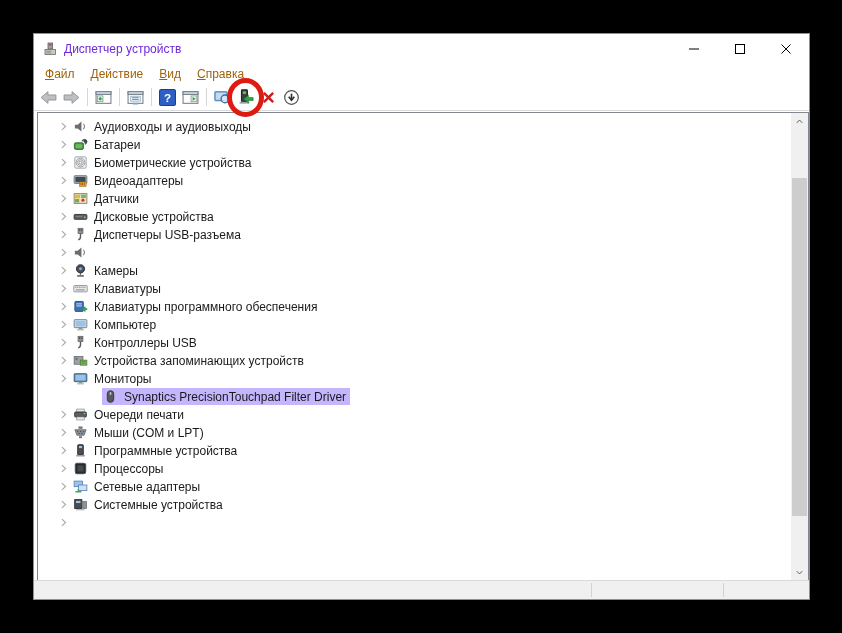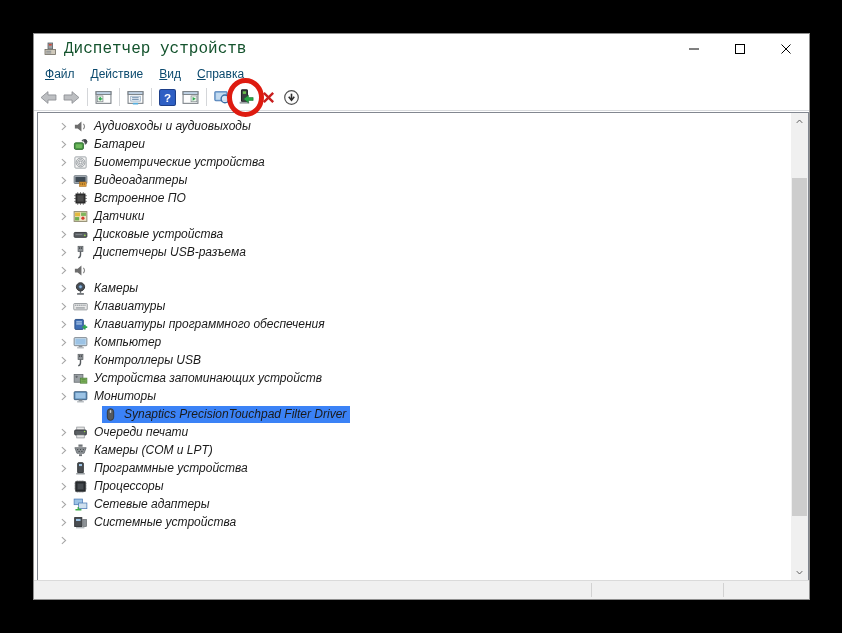--- a/index.html
+++ b/index.html
@@ -8,26 +8,26 @@
     font-family:"Liberation Sans",sans-serif;-webkit-font-smoothing:antialiased;
   }
   #window{
     position:absolute;left:33px;top:33px;width:777px;height:567px;
     background:#fff;border:1px solid #8f8f8f;box-sizing:border-box;
   }
   
   .titlebar{height:29px;display:flex;align-items:center;padding-left:8px;background:#fff;}
   .title-icon{width:16px;height:16px;margin-right:6px;flex:0 0 auto;}
   .title-icon svg{width:16px;height:16px;display:block;}
-  .title-text{font-size:16px;color:#14532d;font-family:Liberation Mono, monospace;}
+  .title-text{font-size:12px;color:#6d28d9;}
   .win-controls{margin-left:auto;display:flex;height:100%;}
   .win-btn{width:46px;height:100%;display:flex;align-items:center;justify-content:center;}
   .win-btn svg{width:10px;height:10px;display:block;}
   
-  .menubar{height:21px;display:flex;align-items:center;padding-left:3px;font-size:12px;color:#0c4a6e;background:#fff;}
+  .menubar{height:21px;display:flex;align-items:center;padding-left:3px;font-size:12px;color:#a16207;background:#fff;}
   .menu-item{padding:2px 8px;cursor:default;}
   
   .toolbar{height:26px;display:flex;align-items:center;padding-left:3px;background:#fff;
     border-bottom:1px solid #d9dbde;position:relative;}
   .tb-btn{width:23px;height:23px;display:flex;align-items:center;justify-content:center;position:relative;}
   .tb-btn svg{width:17px;height:17px;display:block;}
   .tb-sep{width:1px;height:18px;background:#d4d6d9;margin:0 4px;flex:0 0 auto;}
   .annotation-ellipse{
     position:absolute;left:-7px;top:-8px;width:37px;height:39px;
     border:5px solid #de1b10;border-radius:50%;box-sizing:border-box;
@@ -37,22 +37,22 @@
   .tree-panel{
     position:absolute;left:3px;top:78px;width:772px;height:470px;
     border:1px solid #828790;background:#fff;box-sizing:border-box;overflow:hidden;
   }
   .tree-rows{position:absolute;left:0;top:4px;right:17px;overflow:hidden;}
   .tree-row{height:18px;display:flex;align-items:center;font-size:12px;color:#1a1a1a;white-space:nowrap;}
   .tree-row.lvl0{padding-left:16px;}
   .tree-row.lvl1{padding-left:64px;}
   .chev{width:18px;height:16px;display:flex;align-items:center;justify-content:center;flex:0 0 auto;}
   .chev svg{width:13px;height:13px;display:block;}
-  .row-content{display:flex;align-items:flex-start;padding:1px 4px 1px 1px;font-style:italic;}
-  .row-content.selected{background:#3b82f6;}
+  .row-content{display:flex;align-items:flex-end;padding:1px 4px 1px 1px;}
+  .row-content.selected{background:#c4b5fd;}
   .tree-icon{width:15px;height:15px;flex:0 0 auto;}
   .tree-icon svg{width:15px;height:15px;display:block;}
   .tree-label{margin-left:6px;}
   
   .scrollbar{position:absolute;right:0;top:0;width:17px;height:100%;background:#f0f0f0;}
   .sb-btn{position:absolute;left:0;width:17px;height:17px;display:flex;align-items:center;justify-content:center;}
   .sb-btn.up{top:0;}
   .sb-btn.down{bottom:0;}
   .sb-btn svg{width:11px;height:11px;display:block;}
   .sb-thumb{position:absolute;left:1px;width:15px;top:65px;height:338px;background:#cdcdcd;}
@@ -285,39 +285,20 @@
         </div>
         <div class="tree-row lvl0">
           <span class="chev">
             <svg viewBox="0 0 16 16">
               <path d="M6 3.8 L10.6 8 L6 12.2" fill="none" stroke="#a6a6a6" stroke-width="1.3"></path>
             </svg>
           </span>
           <span class="row-content">
             <span class="tree-icon">
               <svg viewBox="0 0 16 16">
-                <g stroke="#777" stroke-width="1">
-                  <path d="M5 1.2 V3 M8 1.2 V3 M11 1.2 V3 M5 13 V14.8 M8 13 V14.8 M11 13 V14.8 M1.2 5 H3 M1.2 8 H3 M1.2 11 H3 M13 5 H14.8 M13 8 H14.8 M13 11 H14.8"></path>
-                </g>
-                <rect x="3.2" y="3.2" width="9.6" height="9.6" fill="#3b3b3b" stroke="#1d1d1d"></rect>
-                <rect x="5" y="5" width="6" height="6" fill="#4d4d4d"></rect>
-              </svg>
-            </span>
-            <span class="tree-label">Встроенное ПО</span>
-          </span>
-        </div>
-        <div class="tree-row lvl0">
-          <span class="chev">
-            <svg viewBox="0 0 16 16">
-              <path d="M6 3.8 L10.6 8 L6 12.2" fill="none" stroke="#a6a6a6" stroke-width="1.3"></path>
-            </svg>
-          </span>
-          <span class="row-content">
-            <span class="tree-icon">
-              <svg viewBox="0 0 16 16">
                 <rect x="1.2" y="2.8" width="13.6" height="10.4" fill="#efe6c8" stroke="#8a8468"></rect>
                 <rect x="2.2" y="3.8" width="5.4" height="4" fill="#e3b93e"></rect>
                 <rect x="8.6" y="3.8" width="5.2" height="3.6" fill="#7fb55c"></rect>
                 <rect x="2.2" y="8.6" width="4.4" height="3.6" fill="#6fae4e"></rect>
                 <circle cx="10.6" cy="9.8" r="1.7" fill="#d23a2e"></circle>
               </svg>
             </span>
             <span class="tree-label">Датчики</span>
           </span>
         </div>
@@ -546,21 +527,21 @@
                 <g fill="#3b3f42">
                   <circle cx="5" cy="7" r="0.7"></circle>
                   <circle cx="8" cy="7" r="0.7"></circle>
                   <circle cx="11" cy="7" r="0.7"></circle>
                   <circle cx="6.5" cy="9" r="0.7"></circle>
                   <circle cx="9.5" cy="9" r="0.7"></circle>
                 </g>
                 <rect x="6.4" y="12" width="3.2" height="2" fill="#6d7276"></rect>
               </svg>
             </span>
-            <span class="tree-label">Камеры (COM и LPT)</span>
+            <span class="tree-label">Мыши (COM и LPT)</span>
           </span>
         </div>
         <div class="tree-row lvl0">
           <span class="chev">
             <svg viewBox="0 0 16 16">
               <path d="M6 3.8 L10.6 8 L6 12.2" fill="none" stroke="#a6a6a6" stroke-width="1.3"></path>
             </svg>
           </span>
           <span class="row-content">
             <span class="tree-icon">

